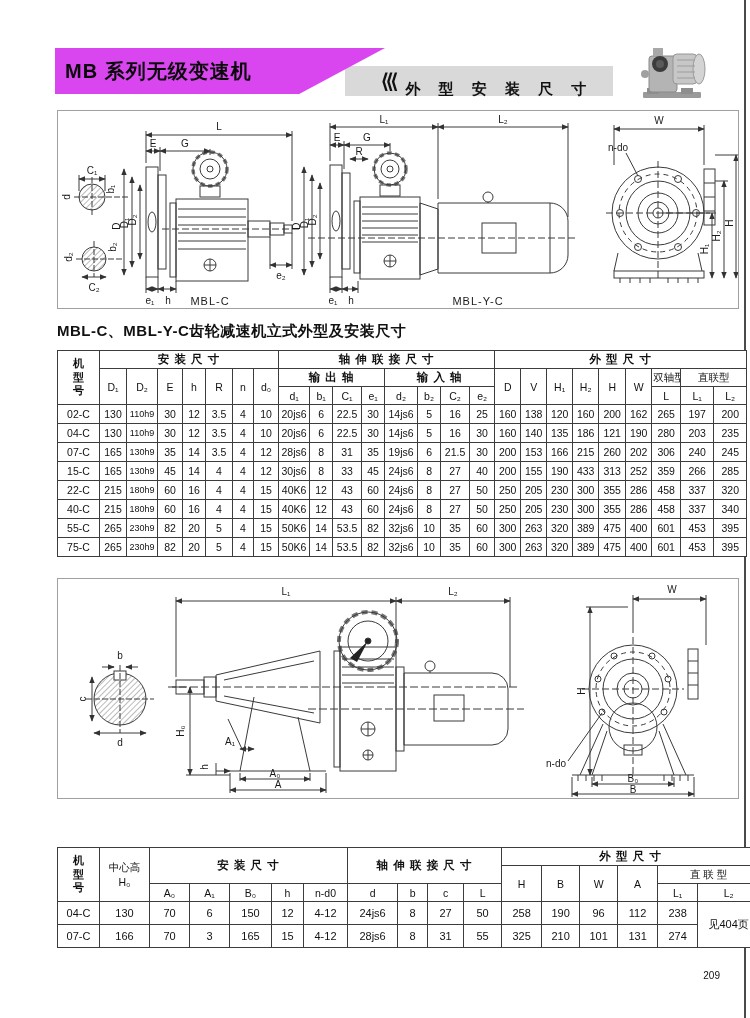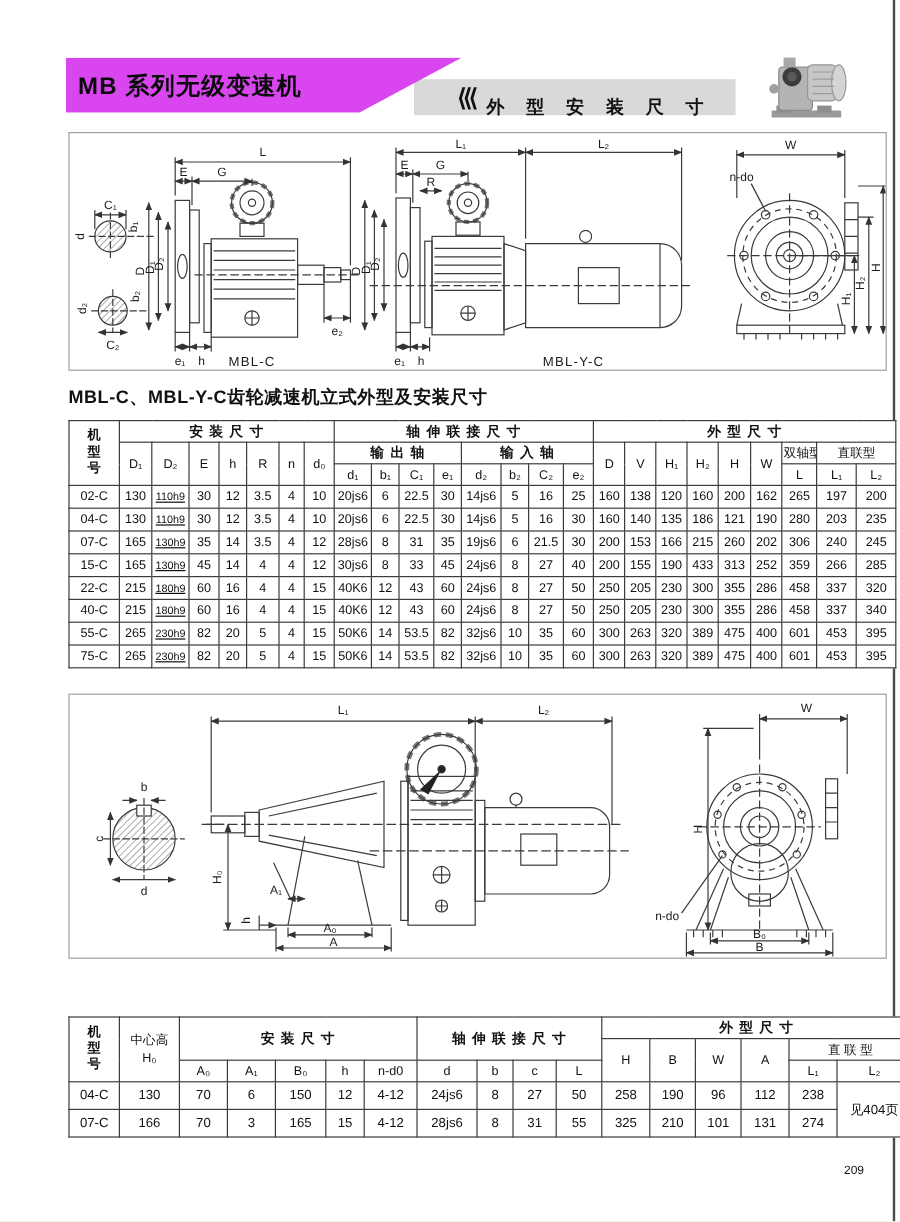--- a/index.html
+++ b/index.html
@@ -39,21 +39,21 @@
   #table1 { top:350px; width:682px; }
   #table2 { top:847px; width:682px; }
   th, td {
     border:1px solid #3c3c3c; text-align:center; vertical-align:middle;
     font-size:10.5px; padding:0 1px; overflow:hidden; white-space:nowrap;
   }
   th.grp { font-weight:bold; font-size:11.5px; letter-spacing:1px; }
   th { font-weight:normal; height:18px; }
   #table1 td { height:19px; }
   #table2 td { height:23px; font-size:11px; }
-  #table1 td:nth-child(3) { font-size:9px;text-decoration:underline; }
+  #table1 td:nth-child(3) { font-size:9px; }
   .vertical { white-space:pre-line; line-height:1.25; font-weight:bold; font-size:11px; }
   .two-line { white-space:pre-line; line-height:1.4; }
   #pagenum { position:absolute; left:660px; top:970px; width:60px; text-align:right; font-size:10px; }
 </style>
 </head>
 <body>
 
 <div id="page">
 
   <div class="band-light">

